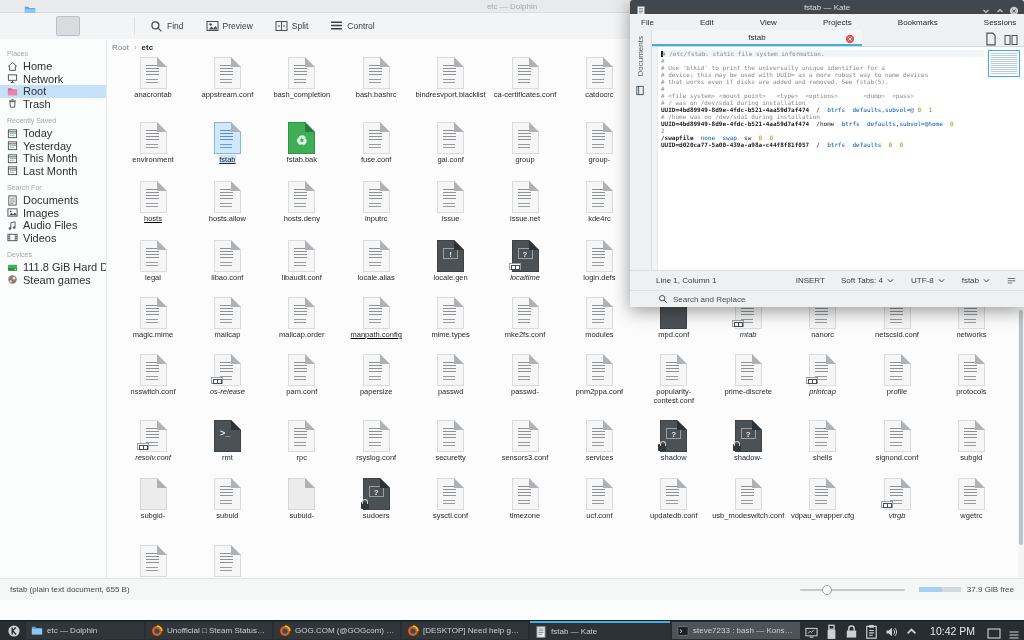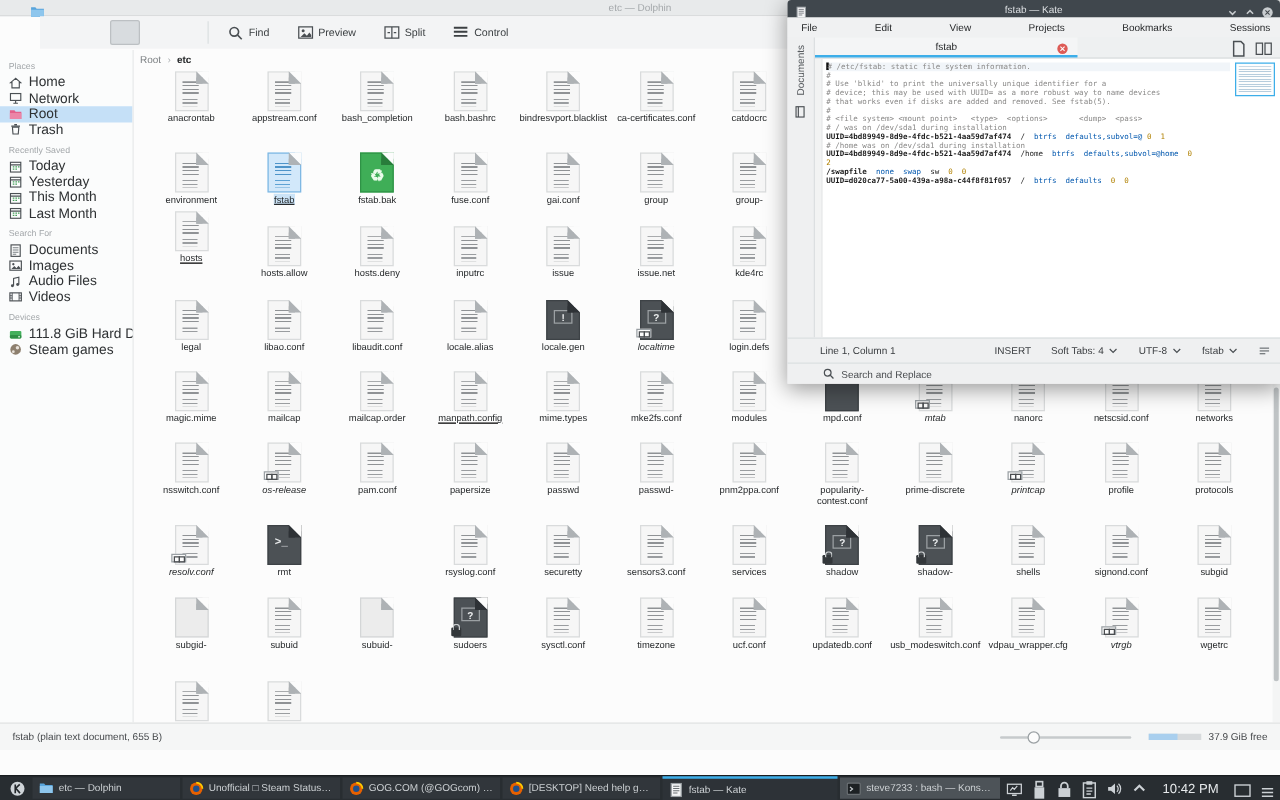--- a/index.html
+++ b/index.html
@@ -7,21 +7,21 @@
               font-family:"Liberation Sans", sans-serif; }
   #screen { position:relative; width:1024px; height:640px; }
 
   
   #dolphin { position:absolute; inset:0 0 20px 0; background:#fcfcfc; }
   .d-titlebar { position:absolute; top:0; left:0; right:0; height:13px; background:#e8eaeb;
                 border-bottom:1px solid #dadcdd; display:flex; align-items:center; }
   .d-titlebar .w-icon { margin-left:24px; width:12px; height:10px; display:inline-block; }
   .d-title { position:absolute; left:0; right:0; text-align:center; font-size:8px; color:#a4a8ab; }
   .d-toolbar { position:absolute; top:13px; left:0; right:0; height:26px; background:#f3f4f5;
-               display:flex; align-items:center; padding-left:8px;margin-left:32px; }
+               display:flex; align-items:center; padding-left:8px; }
   .tb-btn { display:flex; align-items:center; gap:4px; font-size:8.5px; color:#3c4043; padding:3px 5px; }
   .tb-nav { width:18px; height:16px; display:flex; align-items:center; justify-content:center; }
   .tb-view { width:24px; height:20px; display:flex; align-items:center; justify-content:center; border-radius:2px; }
   .tb-view.pressed { background:#d8dcdf; border:1px solid #bcc0c3; }
   .tb-sep { width:1px; height:18px; background:#dcdfe1; margin:0 10px 0 6px; }
   .tb-btn .tbi { width:13px; height:12px; display:inline-block; }
   .tb-gap { width:12px; }
   .d-crumb { position:absolute; top:39px; left:112px; height:17px; display:flex; align-items:center;
              gap:5px; font-size:8px; }
   .crumb-root { color:#7d8184; } .crumb-sep { color:#a9adb0; } .crumb-cur { color:#26282a; font-weight:bold; }
@@ -433,21 +433,21 @@
           </div>
           <div class="flabel">group</div>
         </div>
         <div class="cell" style="left: 454.4px; top: 65px;">
           <div class="fic">
             <span class="ln"></span>
             <span class="ln2"></span>
           </div>
           <div class="flabel">group-</div>
         </div>
-        <div class="cell" style="left: 8px; top: 112px; text-decoration: underline;">
+        <div class="cell" style="left: 8px; top: 124px; text-decoration: underline;">
           <div class="fic">
             <span class="ln"></span>
             <span class="ln2"></span>
           </div>
           <div class="flabel">hosts</div>
         </div>
         <div class="cell" style="left: 82.4px; top: 124px;">
           <div class="fic">
             <span class="ln"></span>
             <span class="ln2"></span>
@@ -711,20 +711,27 @@
             <span class="ln2"></span>
             <span class="emb-link"></span>
           </div>
           <div class="flabel link">resolv.conf</div>
         </div>
         <div class="cell" style="left: 82.4px; top: 363px;">
           <div class="fic dark term">
             <span class="glyphbox">&gt;_</span>
           </div>
           <div class="flabel">rmt</div>
+        </div>
+        <div class="cell" style="left: 156.8px; top: 363px;">
+          <div class="fic">
+            <span class="ln"></span>
+            <span class="ln2"></span>
+          </div>
+          <div class="flabel">rpc</div>
         </div>
         <div class="cell" style="left: 231.2px; top: 363px;">
           <div class="fic">
             <span class="ln"></span>
             <span class="ln2"></span>
           </div>
           <div class="flabel">rsyslog.conf</div>
         </div>
         <div class="cell" style="left: 305.6px; top: 363px;">
           <div class="fic">

